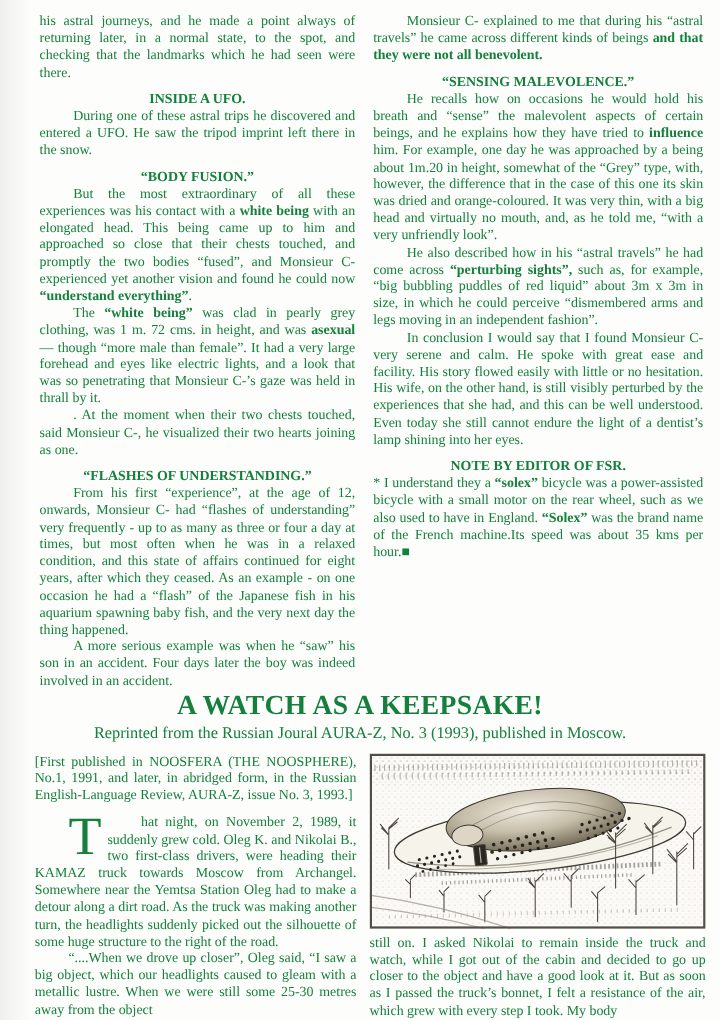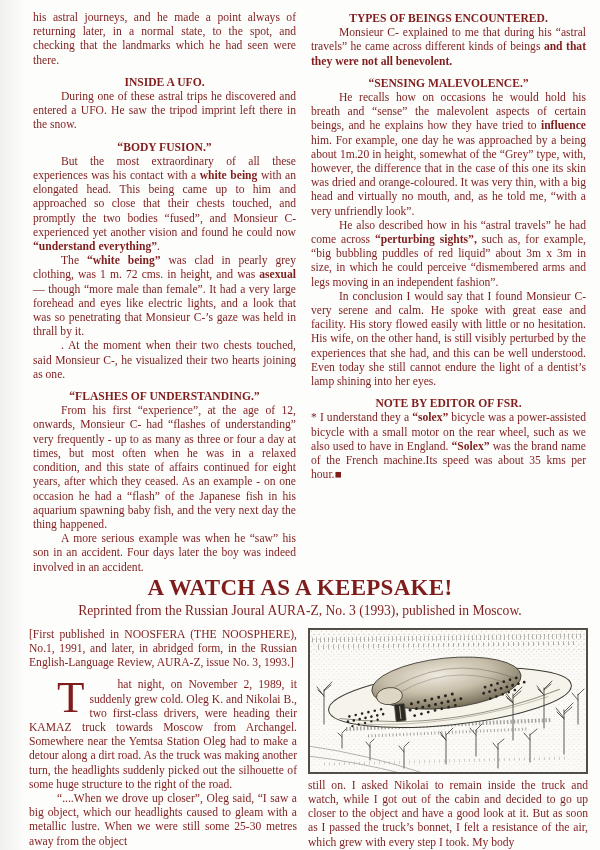--- a/index.html
+++ b/index.html
@@ -1,19 +1,19 @@
 <!DOCTYPE html>
 <html><head>
 <meta charset="utf-8">
 <style>
   * { margin:0; padding:0; box-sizing:border-box; }
   html,body { background:#e9e9e7; }
   .page {
     width:600px; height:850px; margin:0 auto; position:relative; overflow:hidden;
-    background:#fdfdfb; color:#7f1d1d;
+    background:#fdfdfb; color:#15803d;
     font-family:"Liberation Serif","DejaVu Serif",serif;
   }
   .page::before { 
     content:""; position:absolute; left:0; top:0; bottom:0; width:26px;
     background:linear-gradient(90deg, rgba(120,120,118,0.10), rgba(120,120,118,0));
     pointer-events:none;
   }
   .top-cols { display:flex; padding:11px 14px 0 33px; gap:15px; }
   .col { text-align:justify; font-size:11.6px; line-height:14.2px; }
   .col-l { width:263px; }
@@ -49,21 +49,20 @@
         <p class="para"><span>During one of these astral trips he discovered and entered a UFO.  He saw the tripod imprint left there in the snow.</span></p>
         <div class="head">“BODY FUSION.”</div>
         <p class="para"><span>But the most extraordinary of all these experiences was his contact with a </span><span class="b">white being</span><span> with an elongated head.  This being came up to him and approached so close that their chests touched, and promptly the two bodies “fused”, and Monsieur C- experienced yet another vision and found he could now </span><span class="b">“understand everything”</span><span>.</span></p>
         <p class="para"><span>The </span><span class="b">“white being”</span><span> was clad in pearly grey clothing, was 1 m. 72 cms. in height, and was </span><span class="b">asexual</span><span> — though “more male than female”.  It had a very large forehead and eyes like electric lights, and a look that was so penetrating that Monsieur C-’s gaze was held in thrall by it.</span></p>
         <p class="para"><span>.  At the moment when their two chests touched, said Monsieur C-, he visualized their two hearts joining as one.</span></p>
         <div class="head">“FLASHES OF UNDERSTANDING.”</div>
         <p class="para"><span>From his first “experience”, at the age of 12, onwards, Monsieur C- had “flashes of understanding” very frequently - up to as many as three or four a day at times, but most often when he was in a relaxed condition, and this state of affairs continued for eight years, after which they ceased.  As an example -  on one occasion he had a “flash” of the Japanese fish in his aquarium spawning baby fish, and the very next day the thing happened.</span></p>
         <p class="para"><span>A more serious example was when he “saw” his son in an accident.  Four days later the boy was indeed involved in an accident.</span></p>
       </div>
     <div class="col col-r">
-        <div class="head">TYPES OF BEINGS ENCOUNTERED.</div>
         <p class="para"><span>Monsieur C- explained to me that during his “astral travels” he came across different kinds of beings </span><span class="b">and that they were not all benevolent.</span></p>
         <div class="head">“SENSING MALEVOLENCE.”</div>
         <p class="para"><span>He recalls how on occasions he would hold his breath and “sense” the malevolent aspects of certain beings, and he explains how they have tried to </span><span class="b">influence</span><span> him.  For example, one day he was approached by a being about 1m.20 in height, somewhat of the “Grey” type, with, however, the difference that in the case of this one its skin was dried and orange-coloured.  It was very thin, with a big head and virtually no mouth, and, as he told me, “with a very unfriendly look”.</span></p>
         <p class="para"><span>He also described how in his “astral travels” he had come across </span><span class="b">“perturbing sights”,</span><span> such as, for example, “big bubbling puddles of red liquid” about 3m x 3m in size, in which he could perceive “dismembered arms and legs moving in an independent fashion”.</span></p>
         <p class="para"><span>In conclusion I would say that I found Monsieur C- very serene and calm.  He spoke with great ease and facility.  His story flowed easily with little or no hesitation.  His wife, on the other hand, is still visibly perturbed by the experiences that she had, and this can be well understood.  Even today she still cannot endure the light of a dentist’s lamp shining into her eyes.</span></p>
         <div class="head">NOTE BY EDITOR OF FSR.</div>
         <p class="para noindent"><span>* I understand they a </span><span class="b i">“solex”</span><span> bicycle was a power-assisted bicycle with a small motor on the rear wheel, such as we also used to have in England.  </span><span class="b i">“Solex”</span><span> was the brand name of the French machine.Its speed was about 35 kms per hour.</span><span class="b">■</span></p>
       </div>
   </div>
 

